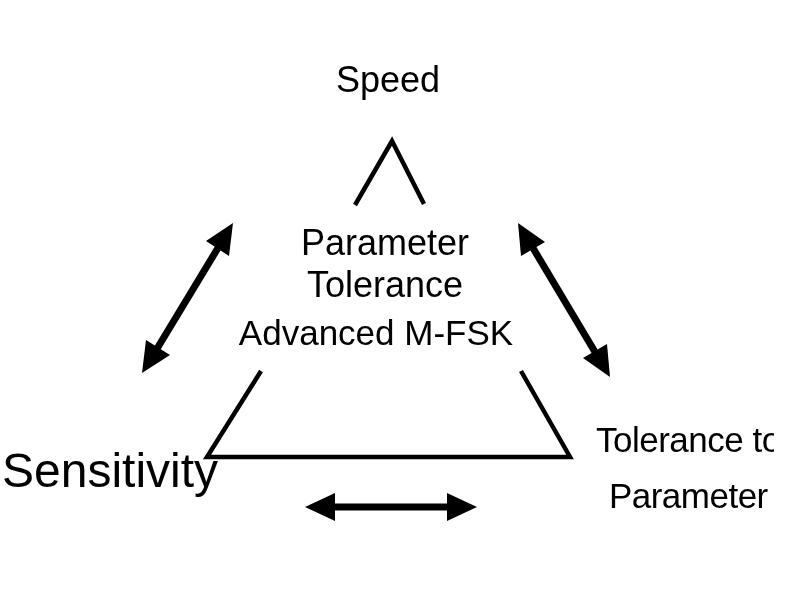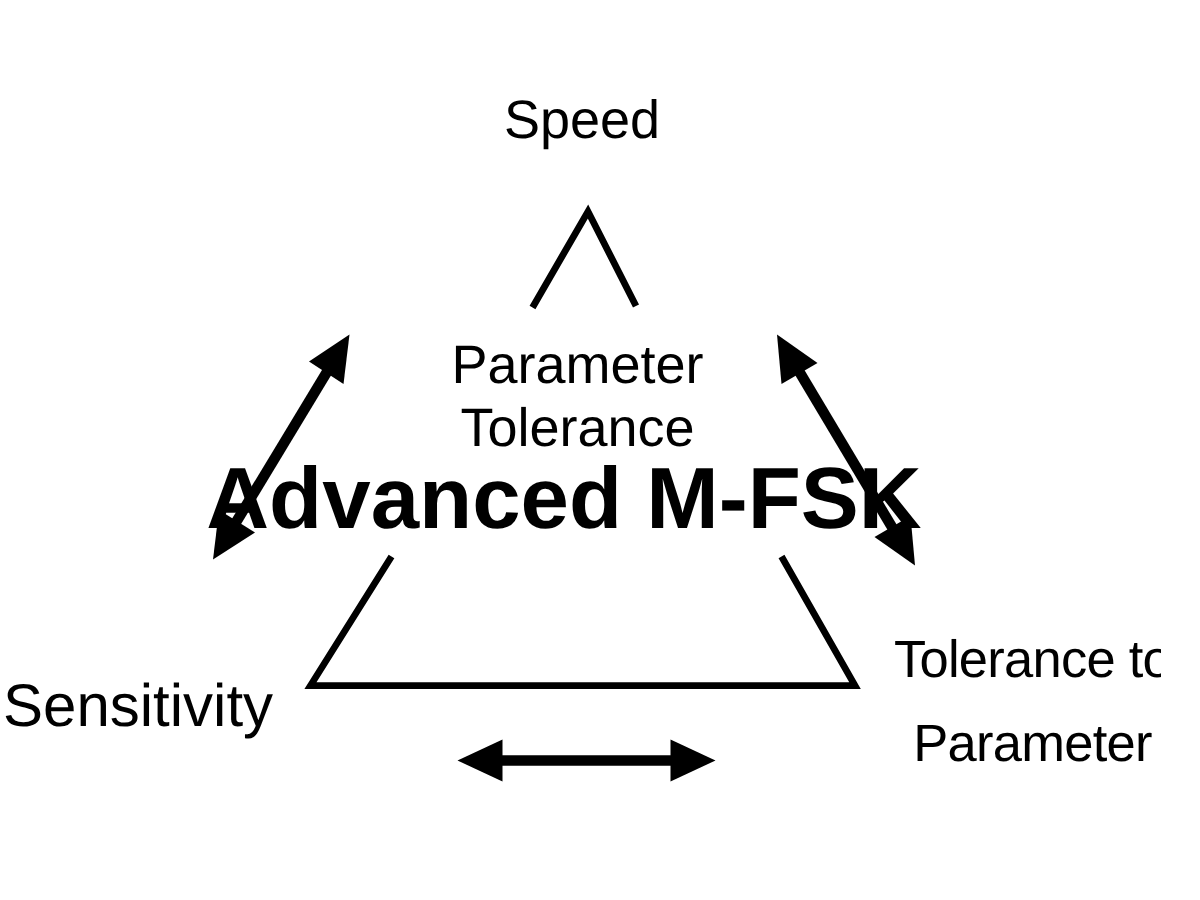--- a/index.html
+++ b/index.html
@@ -39,27 +39,27 @@
   .label-center-sub {
     left: 385px; top: 222px;
     transform: translateX(-50%);
     font-size: 36px;
     line-height: 42px;
     text-align: center;
   }
   .label-center-title {
     left: 376px; top: 308px;
     transform: translateX(-50%);
-    font-size: 58px;
+    font-size: 35px;
     line-height: 50px;
-    font-weight: bold;
+    font-weight: normal;
   }
   .label-sensitivity {
     left: 2px; top: 450px;
-    font-size: 40px;
+    font-size: 48px;
     line-height: 42px;
   }
   .label-tolerance {
     left: 596px; top: 412px;
     font-size: 35px;
     line-height: 56px;
     letter-spacing: -0.5px;
     text-align: center;
   }
 </style>

